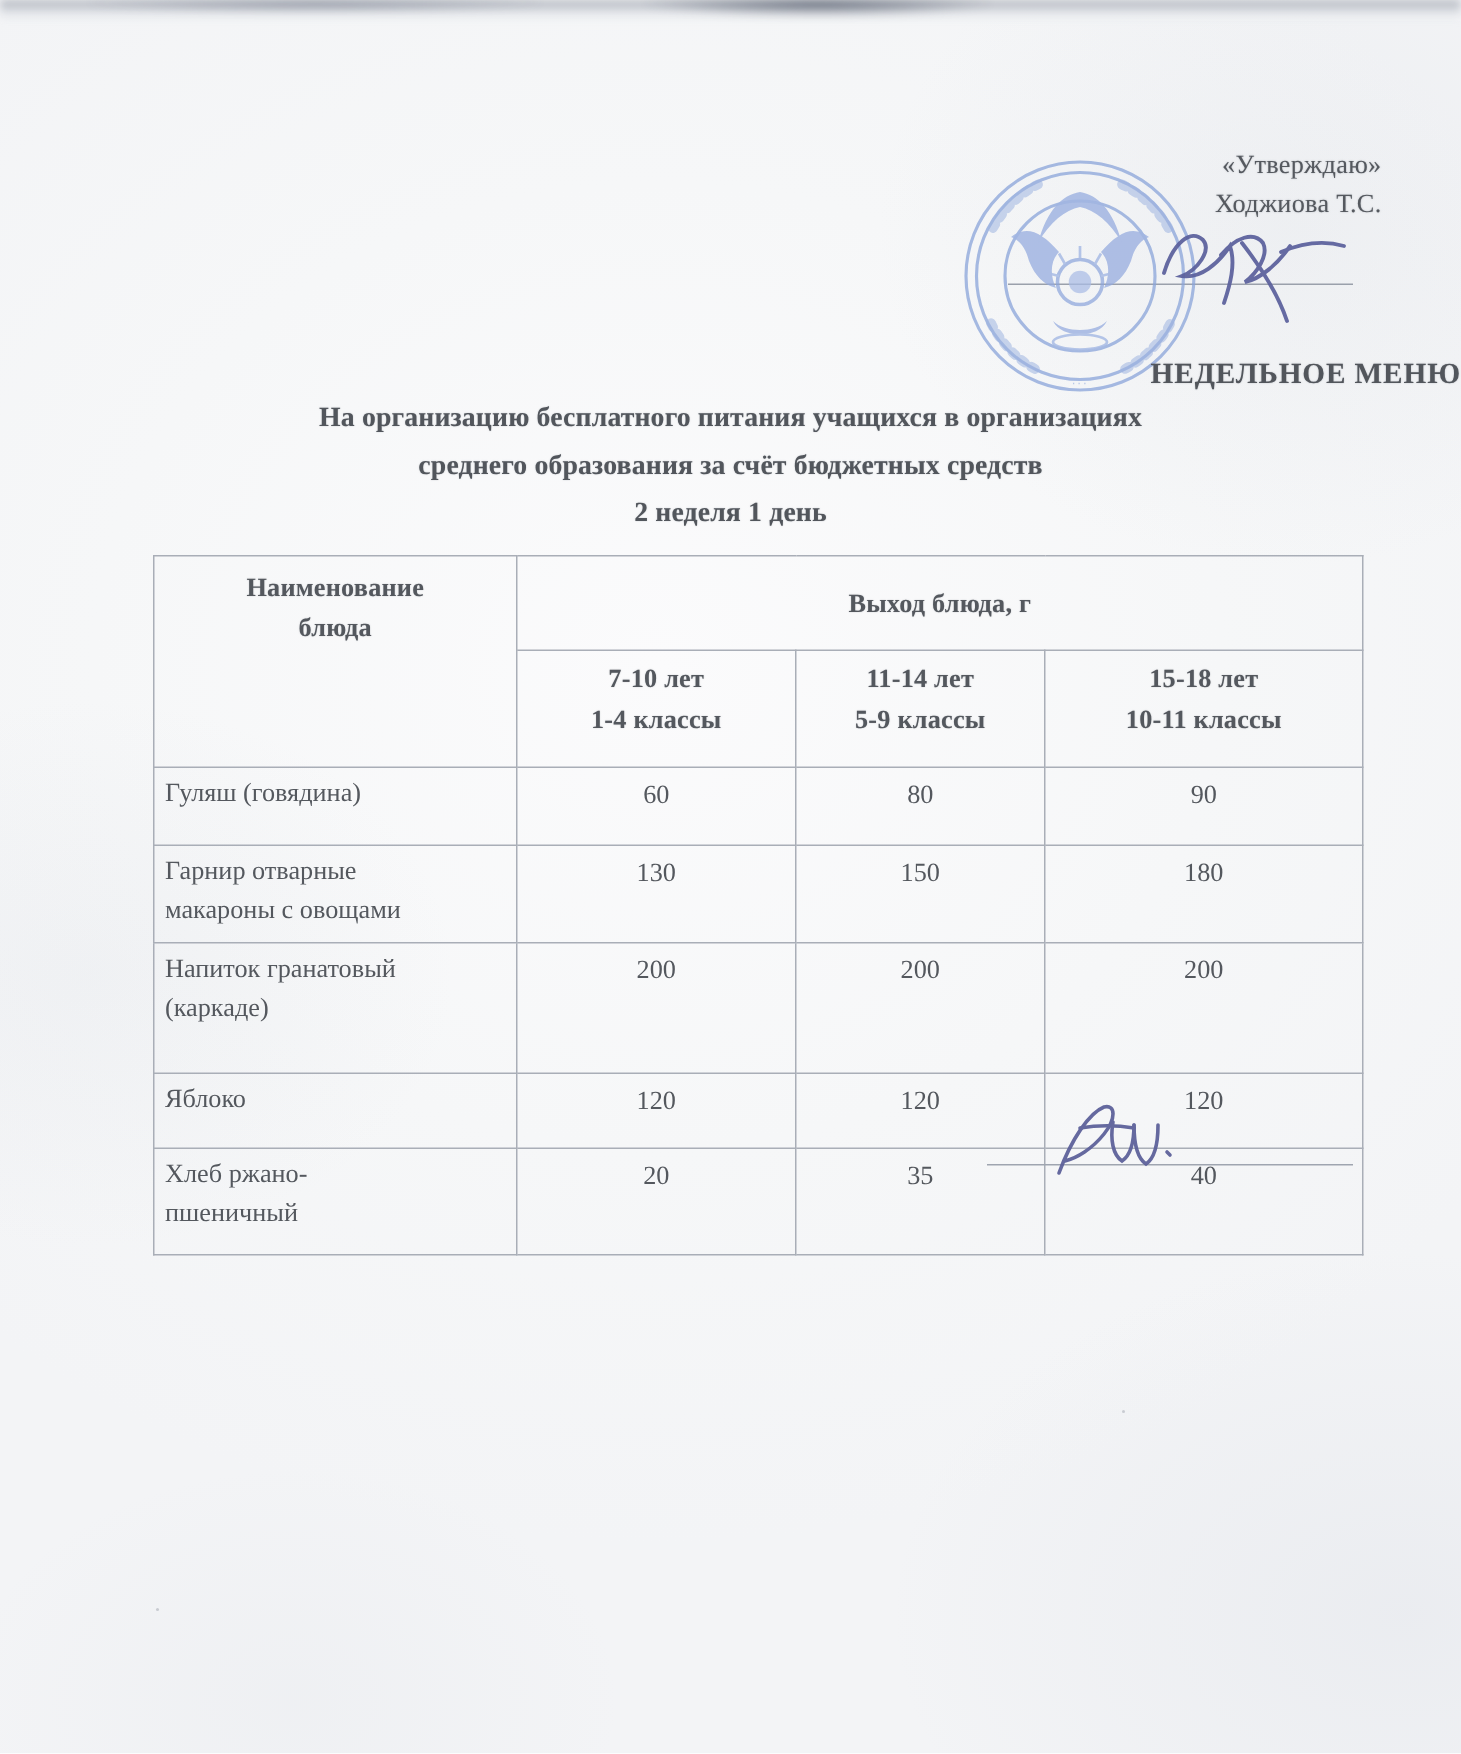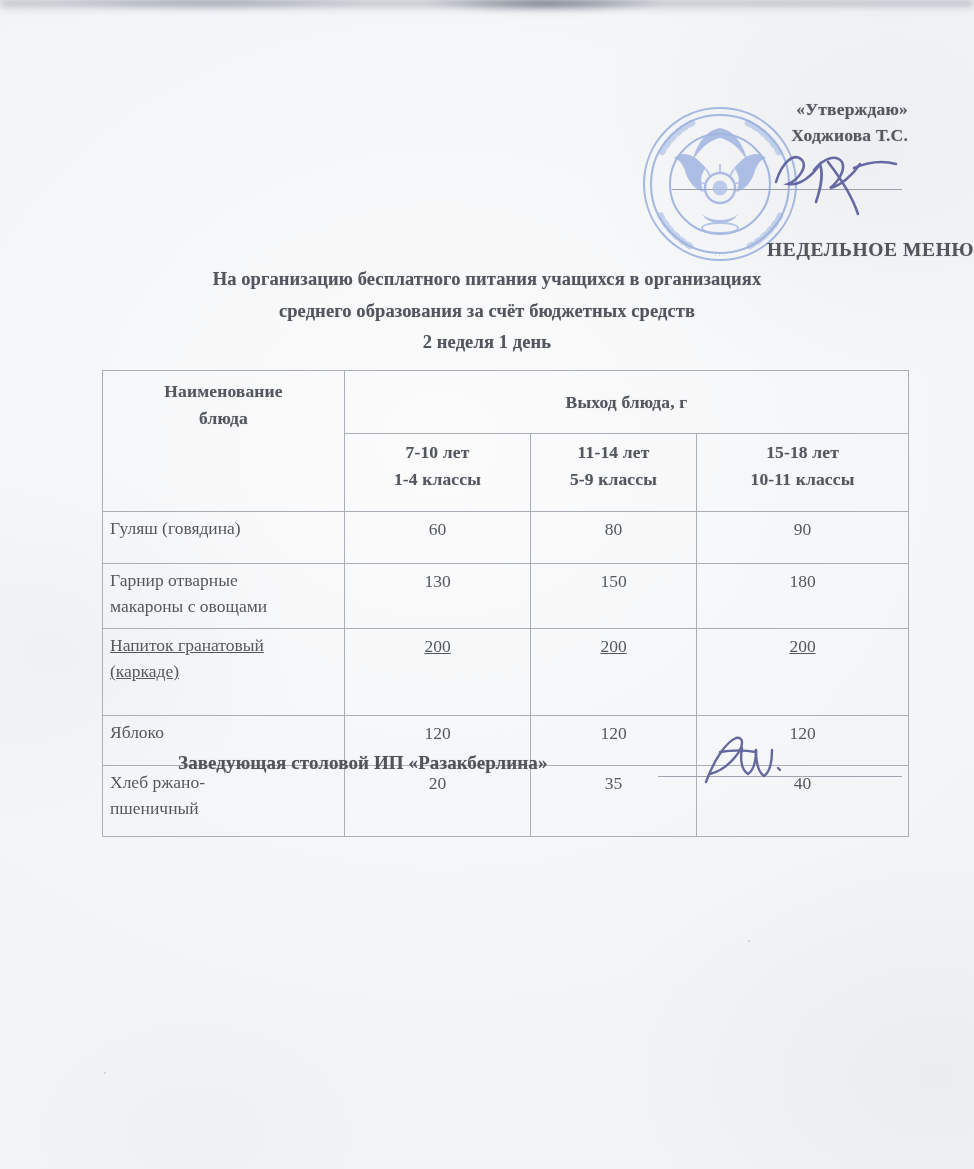--- a/index.html
+++ b/index.html
@@ -52,25 +52,25 @@
     background:
       radial-gradient(ellipse 40% 28% at 88% 12%, rgba(200,206,216,0.16), rgba(0,0,0,0) 70%),
       radial-gradient(ellipse 35% 22% at 6% 55%, rgba(198,204,214,0.13), rgba(0,0,0,0) 72%),
       radial-gradient(ellipse 50% 30% at 96% 92%, rgba(196,202,214,0.18), rgba(0,0,0,0) 70%),
       radial-gradient(ellipse 30% 18% at 20% 97%, rgba(200,206,216,0.10), rgba(0,0,0,0) 75%);
   }
 
   
   .approval {
     position: absolute;
-    left: 500px;
+    left: 513px;
     top: 96px;
     width: 408px;
     text-align: right;
-    font-weight: bold;
+    font-weight: normal;
     font-size: 17.5px;
     line-height: 26px;
     letter-spacing: 0.2px;
     color: #55595f;
     text-shadow: 0 0 1.1px rgba(110,116,126,0.5);
   }
   .approval div { white-space: nowrap; }
   .sig-rule {
     position: absolute;
     left: 672px;
@@ -176,21 +176,21 @@
     padding: 3px 4px 4px 7px !important;
     line-height: 26px;
   }
   .menu-table td.qty {
     text-align: center;
     padding-top: 4px !important;
     line-height: 26px;
   }
   tr.r1 td { height: 31px; }
   tr.r2 td { height: 44px; }
-  tr.r3 td { height: 66px; text-decoration: underline; }
+  tr.r3 td { height: 66px; }
   tr.r4 td { height: 29px; }
   tr.r5 td { height: 50px; }
 
   
   .footer-line {
     position: absolute;
     left: 178px;
     top: 752px;
     font-weight: bold;
     font-size: 19px;
@@ -363,21 +363,20 @@
           <div>Хлеб ржано-</div>
           <div>пшеничный</div>
         </td>
         <td class="qty">20</td>
         <td class="qty">35</td>
         <td class="qty">40</td>
       </tr>
     </tbody>
   </table>
 
-  <div class="footer-line">Заведующая столовой ИП «Разакберлина»</div>
   <div class="footer-rule"></div>
   <svg class="ink-sig-bottom" viewBox="0 0 130 60">
     <g fill="none" stroke="#5b5f99" stroke-width="2.4" stroke-linecap="round" opacity="0.93">
       <path d="M6 52 C14 30 26 12 36 8 C44 6 44 16 36 26 C28 36 18 42 10 44"></path>
       <path d="M20 22 C32 20 44 20 56 22"></path>
       <path d="M42 18 C40 30 42 40 48 44 C54 40 56 30 56 20"></path>
       <path d="M56 20 C56 32 58 42 64 46 C70 42 72 32 72 20"></path>
       <path d="M78 38 L80 40"></path>
     </g>
   </svg>

